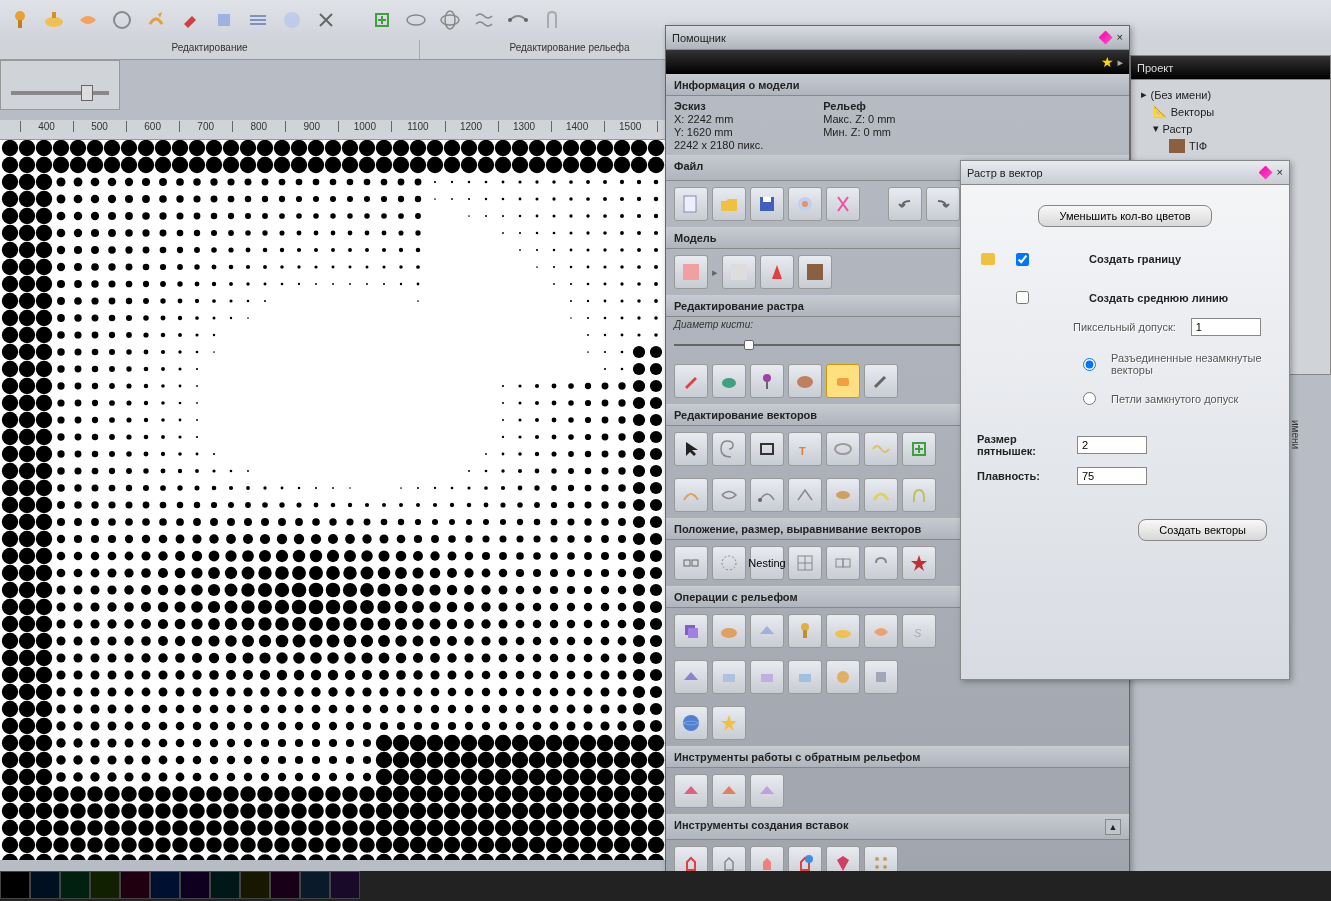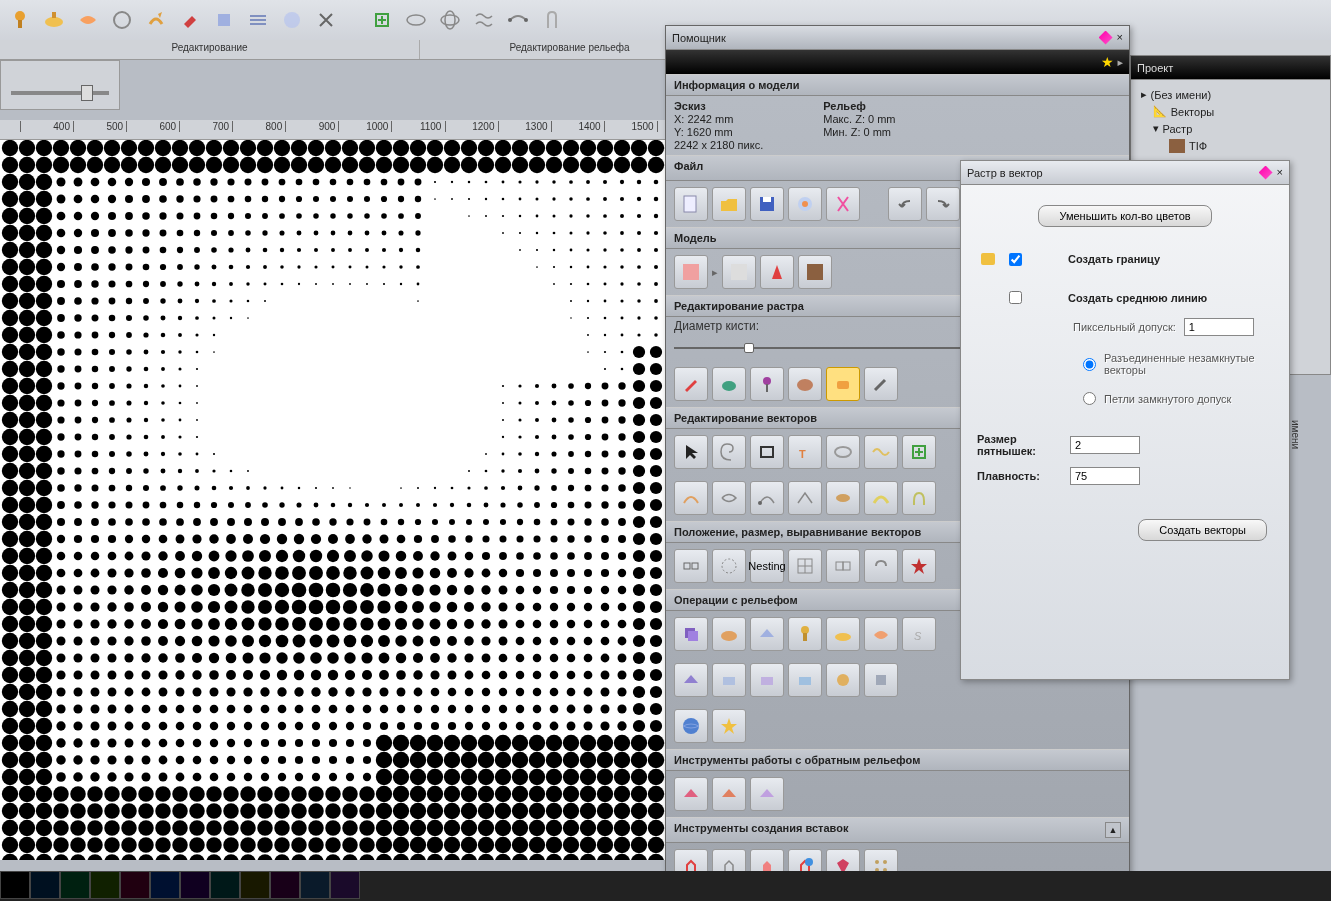--- a/index.html
+++ b/index.html
@@ -5,53 +5,53 @@
 *{box-sizing:border-box;margin:0;padding:0;font-family:Tahoma,Arial,sans-serif;font-size:11px}
 body{width:1331px;height:901px;background:#b8bdc5;overflow:hidden;position:relative}
 .toolbar-top{position:absolute;top:0;left:0;right:0;height:60px;background:linear-gradient(#e0e3e8,#c8ccd3);border-bottom:1px solid #999;display:flex;flex-direction:column}
 .toolbar-icons{display:flex;gap:2px;padding:4px;height:40px}
 .toolbar-icons .icon{width:32px;height:32px;display:inline-flex;align-items:center;justify-content:center;cursor:pointer}
 .toolbar-labels{display:flex;height:20px;background:#d0d3d8}
 .toolbar-labels span{flex:0 0 auto;width:420px;text-align:center;font-size:10px;color:#333;padding:2px;border-right:1px solid #aaa}
 .toolbar-labels span:nth-child(2){width:300px}
 .slider-area{position:absolute;top:60px;left:0;width:120px;height:50px;background:#d0d3d8;border:1px solid #999}
 .ruler{position:absolute;top:120px;left:0;right:0;height:20px;background:#d0d3d8;border-bottom:1px solid #999;overflow:hidden}
-.ruler-tick{display:inline-block;width:50px;text-align:right;font-size:10px;color:#333;border-left:1px solid #666;padding-left:2px}
+.ruler-tick{display:inline-block;width:50px;text-align:center;font-size:10px;color:#333;border-left:1px solid #666;padding-left:2px}
 .canvas{position:absolute;top:140px;left:0;width:830px;height:720px;background:#fff;overflow:hidden}
 #halftone{width:100%;height:100%}
 .assistant-panel{position:absolute;top:25px;left:665px;width:465px;height:876px;background:linear-gradient(#b8bdc5,#a0a5ad);border:1px solid #666;box-shadow:2px 2px 6px rgba(0,0,0,0.3)}
 .panel-header{height:24px;background:linear-gradient(#d8dce2,#b0b5bd);border-bottom:1px solid #888;display:flex;align-items:center;padding:0 6px;justify-content:space-between}
 .panel-header span{font-size:11px;color:#222}
 .panel-header .hdr-icons{display:flex;gap:4px}
 .panel-sub{height:24px;background:linear-gradient(#333,#000);display:flex;justify-content:flex-end;align-items:center;padding:0 6px}
 .star{color:gold;font-size:14px}
 .section-hdr{background:linear-gradient(#c5c9d0,#b0b5bd);padding:4px 8px;font-weight:bold;font-size:11px;color:#222;border-top:1px solid #ccc;border-bottom:1px solid #888;display:flex;justify-content:space-between}
 .info-row{display:flex;padding:4px 8px;gap:60px}
 .info-col{display:flex;flex-direction:column;gap:1px}
 .info-col div{font-size:11px;color:#222}
 .info-col .bold{font-weight:bold}
 .icon-row{display:flex;gap:4px;padding:6px 8px;flex-wrap:wrap}
 .icon-btn{width:34px;height:34px;background:linear-gradient(#e8ebf0,#c8ccd3);border:1px solid #999;border-radius:3px;display:inline-flex;align-items:center;justify-content:center;cursor:pointer;position:relative}
 .icon-btn.selected{background:#ffe080;border-color:#cc9900}
 .brush-slider{margin:4px 8px;height:18px;position:relative}
 .brush-slider .track{position:absolute;top:8px;left:0;right:0;height:2px;background:#666}
 .brush-slider .thumb{position:absolute;top:4px;left:70px;width:10px;height:10px;background:#fff;border:1px solid #666;border-radius:2px}
-.brush-label{padding:2px 8px;font-size:12px;color:#333}
+.brush-label{padding:2px 8px;font-style:italic;font-size:10px;color:#333}
 .project-panel{position:absolute;top:55px;left:1130px;width:201px;height:320px;background:#d0d3d8;border:1px solid #888}
 .project-panel .panel-header{background:linear-gradient(#333,#000);color:#fff}
 .project-panel .panel-header span{color:#ddd}
 .tree{padding:6px}
 .tree-item{padding:2px 4px;font-size:11px;color:#222;display:flex;align-items:center;gap:4px}
 .tree-item.l1{padding-left:16px}
 .tree-item.l2{padding-left:32px}
 .raster-dialog{position:absolute;top:160px;left:960px;width:330px;height:520px;background:linear-gradient(#f5f6f8,#d8dce2);border:1px solid #888;box-shadow:2px 2px 6px rgba(0,0,0,0.3)}
 .raster-dialog .panel-header{background:linear-gradient(#e8ebf0,#c8ccd3)}
 .dlg-body{padding:12px}
 .big-btn{display:block;margin:8px auto;padding:4px 20px;background:linear-gradient(#f8f8f8,#d8d8d8);border:1px solid #888;border-radius:8px;cursor:pointer;font-size:11px}
-.dlg-row{display:flex;align-items:center;gap:8px;margin:10px 4px}
+.dlg-row{display:flex;align-items:center;gap:15px;margin:10px 4px}
 .dlg-row input[type=checkbox]{width:13px;height:13px}
 .dlg-row .lbl{font-weight:bold;font-size:11px;color:#222}
 .dlg-row .rlbl{font-size:11px;color:#555;text-shadow:1px 1px 0 #fff}
 .dlg-row input[type=text]{width:70px;height:18px;border:1px solid #888;padding:1px 4px;font-size:11px}
 .radio-group{margin-left:110px}
 .radio-group .dlg-row{margin:16px 0}
 .bottom-strip{position:absolute;bottom:0;left:0;right:0;height:30px;background:#222}
 .color-swatches{display:flex;height:100%}
 .color-swatches div{width:30px;height:28px;border:1px solid #444}
 svg{pointer-events:none}

